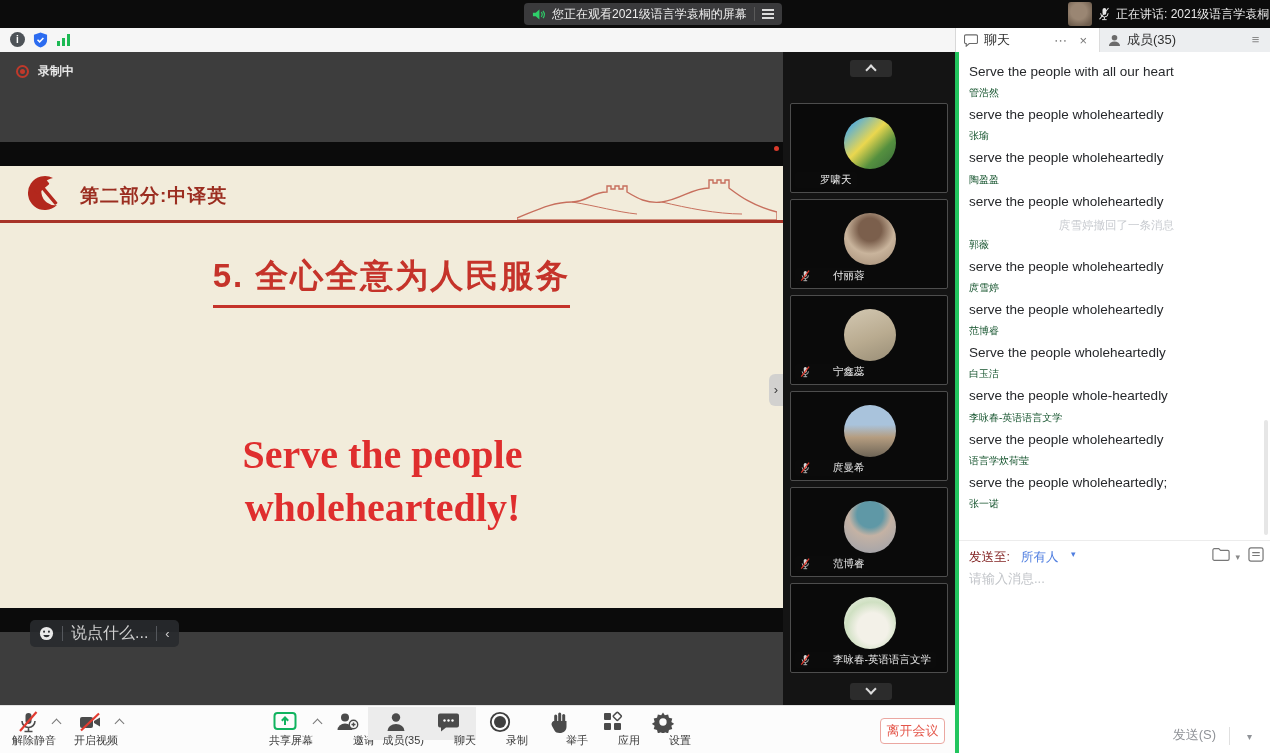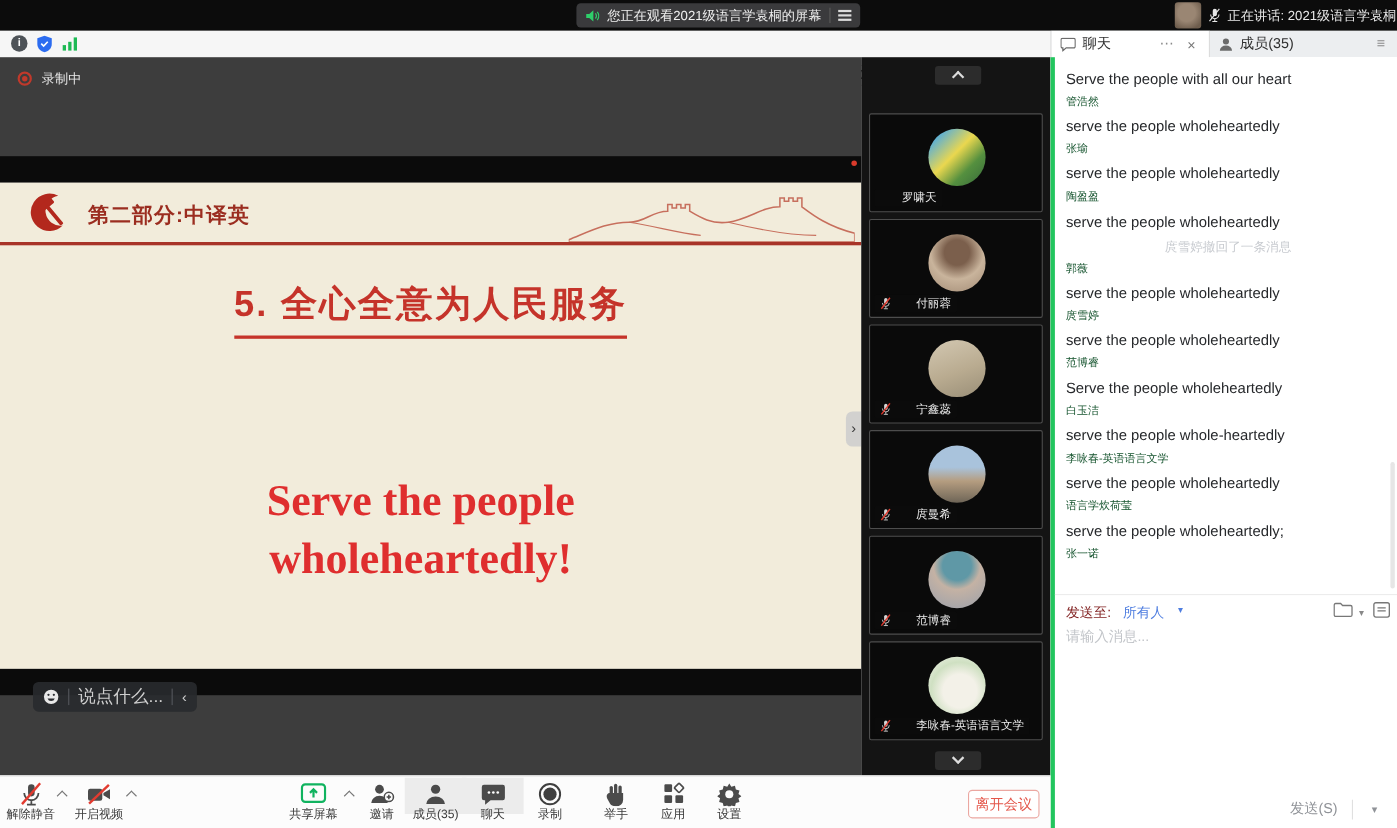--- a/index.html
+++ b/index.html
@@ -40,21 +40,21 @@
   .ch-tab.members { width:142px; border-left:1px solid #dcdcdc; }
   .ch-more { position:absolute; right:32px; color:#8a8a8a; font-size:13px; }
   .ch-close { position:absolute; right:12px; color:#777; font-size:13px; }
   .ch-menu { flex:1; text-align:center; line-height:24px; color:#8a8a8a; font-size:13px; }
 
   
   .main-area { position:absolute; left:0; top:52px; width:783px; height:653px; background:#3d3d3d; overflow:hidden; }
   .band { position:absolute; left:0; width:783px; height:24px; background:#0b0b0b; }
   .band.top { top:90px; } .band.bot { top:556px; }
   .reddot { position:absolute; left:774px; top:94px; width:5px; height:5px; border-radius:50%; background:#d93a2b; }
-  .recording { position:absolute; left:16px; top:11px; display:flex; align-items:center; gap:9px; }
+  .recording { position:absolute; left:16px; top:11px; display:flex; align-items:center; gap:9px;font-weight:bold; }
   .rec-dot { width:13px; height:13px; border-radius:50%; border:2px solid #c0392b; position:relative; }
   .rec-dot::after { content:""; position:absolute; left:2px; top:2px; width:5px; height:5px; border-radius:50%; background:#c0392b; }
   .recording .txt { color:#e8e8e8; font-size:12px; }
 
   .slide { position:absolute; left:0; top:114px; width:783px; height:442px; background:#f2ecdb; }
   .slide-head { position:absolute; left:0; top:0; width:783px; height:57px; border-bottom:3px solid #a83428; }
   .emblem { position:absolute; left:20px; top:8px; }
   .sec-title { position:absolute; left:80px; top:17px; font-size:19px; font-weight:bold; color:#9b2d20; letter-spacing:1px; }
   .wall { position:absolute; right:6px; bottom:0; opacity:.85; }
   .slide-title-wrap { position:absolute; left:0; top:88px; width:783px; text-align:center; }
@@ -100,21 +100,21 @@
   .shot-ic { right:10px; }
   .chat-input { position:absolute; left:10px; top:30px; width:290px; border:none; outline:none; font-size:13px; color:#333;
     font-family:"Liberation Sans","DejaVu Sans",sans-serif; background:transparent; }
   .chat-input::placeholder { color:#c2c5c9; }
   .send-btn { position:absolute; right:58px; bottom:9px; font-size:13px; color:#909398; }
   .send-div { position:absolute; right:44px; bottom:8px; width:1px; height:18px; background:#e0e0e0; }
   .send-caret { position:absolute; right:22px; bottom:11px; font-size:10px; color:#909398; }
 
   
   .bottom-bar { position:absolute; left:0; top:705px; width:955px; height:48px; background:#fcfcfc; border-top:1px solid #e3e3e3; }
-  .tb-item { position:absolute; top:1px; width:56px; height:33px; text-align:center; }
+  .tb-item { position:absolute; top:1px; width:56px; height:33px; text-align:right; }
   .tb-item.tile { background:#ececec; }
   .tb-icon { height:26px; padding-top:4px; position:relative; }
   .tb-label { font-size:11px; color:#3a3a3a; white-space:nowrap; }
   .tb-caret { position:absolute; top:14px; width:7px; height:7px; border-left:1.6px solid #777; border-top:1.6px solid #777; transform:rotate(45deg); }
   .leave-btn { position:absolute; left:880px; top:12px; width:65px; height:26px; background:#fff; border:1px solid #eba7a1; border-radius:4px;
     color:#e4574b; font-size:13px; line-height:24px; text-align:center; }
   svg { display:block; }
 </style>
 </head>
 <body>

